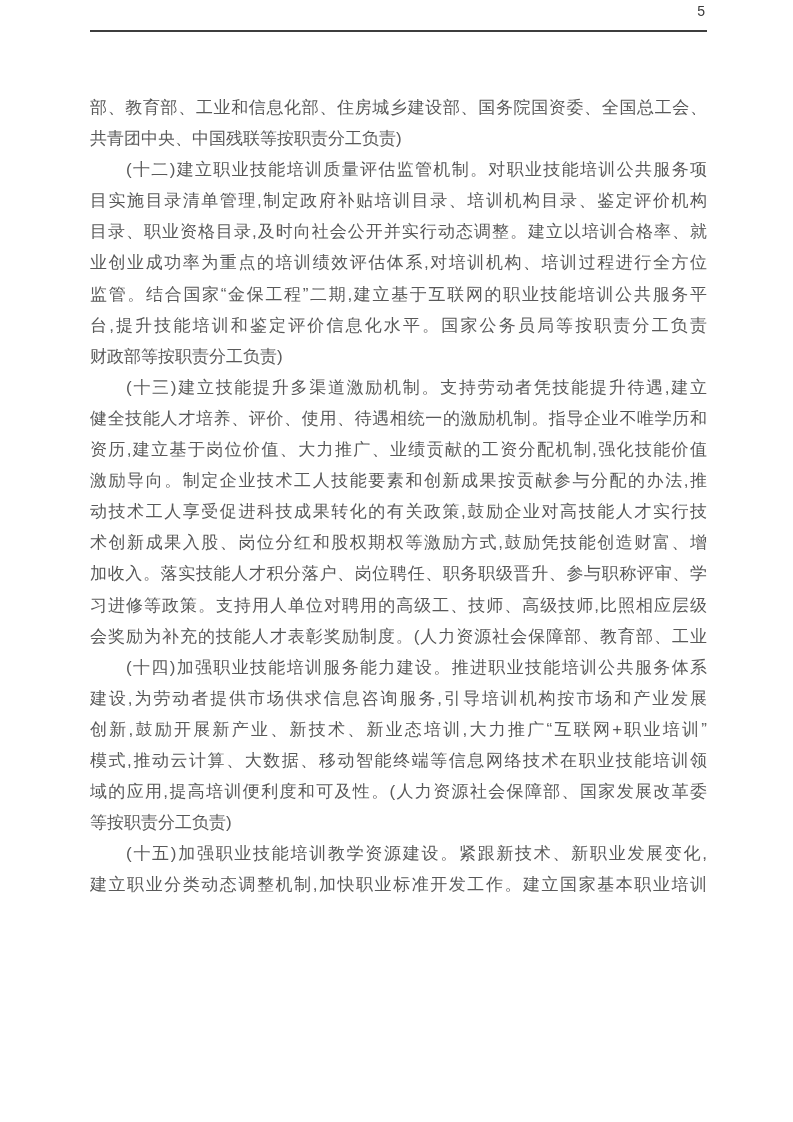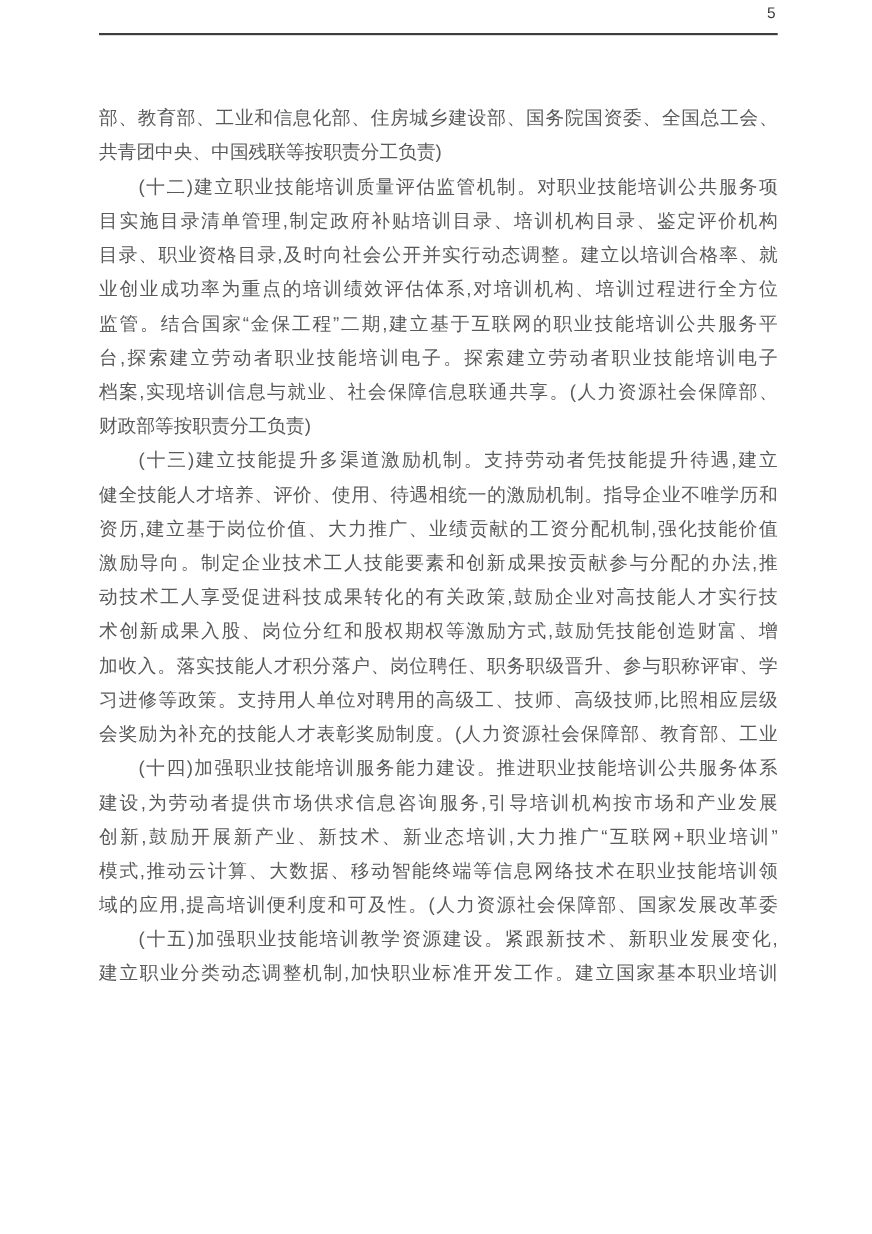--- a/index.html
+++ b/index.html
@@ -64,34 +64,34 @@
     <span class="page-number">5</span>
     <div class="rule"></div>
     <div class="body-text">
       <div class="line fill">部、教育部、工业和信息化部、住房城乡建设部、国务院国资委、全国总工会、</div>
       <div class="line">共青团中央、中国残联等按职责分工负责)</div>
       <div class="line fill indent">(十二)建立职业技能培训质量评估监管机制。对职业技能培训公共服务项</div>
       <div class="line fill">目实施目录清单管理,制定政府补贴培训目录、培训机构目录、鉴定评价机构</div>
       <div class="line fill">目录、职业资格目录,及时向社会公开并实行动态调整。建立以培训合格率、就</div>
       <div class="line fill">业创业成功率为重点的培训绩效评估体系,对培训机构、培训过程进行全方位</div>
       <div class="line fill">监管。结合国家“金保工程”二期,建立基于互联网的职业技能培训公共服务平</div>
-      <div class="line fill">台,探索建立劳动者职业技能培训电子。探索建立劳动者职业技能培训电子</div>
-      <div class="line fill">档案,实现培训信息与就业、社会保障信息联通共享。(人力资源社会保障部、</div>
+      <div class="line fill">台,提升技能培训和鉴定评价信息化水平。国家公务员局等按职责分工负责</div>
       <div class="line">财政部等按职责分工负责)</div>
       <div class="line fill indent">(十三)建立技能提升多渠道激励机制。支持劳动者凭技能提升待遇,建立</div>
       <div class="line fill">健全技能人才培养、评价、使用、待遇相统一的激励机制。指导企业不唯学历和</div>
       <div class="line fill">资历,建立基于岗位价值、大力推广、业绩贡献的工资分配机制,强化技能价值</div>
       <div class="line fill">激励导向。制定企业技术工人技能要素和创新成果按贡献参与分配的办法,推</div>
       <div class="line fill">动技术工人享受促进科技成果转化的有关政策,鼓励企业对高技能人才实行技</div>
       <div class="line fill">术创新成果入股、岗位分红和股权期权等激励方式,鼓励凭技能创造财富、增</div>
       <div class="line fill">加收入。落实技能人才积分落户、岗位聘任、职务职级晋升、参与职称评审、学</div>
       <div class="line fill">习进修等政策。支持用人单位对聘用的高级工、技师、高级技师,比照相应层级</div>
       <div class="line fill">会奖励为补充的技能人才表彰奖励制度。(人力资源社会保障部、教育部、工业</div>
       <div class="line fill indent">(十四)加强职业技能培训服务能力建设。推进职业技能培训公共服务体系</div>
       <div class="line fill">建设,为劳动者提供市场供求信息咨询服务,引导培训机构按市场和产业发展</div>
       <div class="line fill">创新,鼓励开展新产业、新技术、新业态培训,大力推广“互联网+职业培训”</div>
       <div class="line fill">模式,推动云计算、大数据、移动智能终端等信息网络技术在职业技能培训领</div>
       <div class="line fill">域的应用,提高培训便利度和可及性。(人力资源社会保障部、国家发展改革委</div>
+      <div class="line">等按职责分工负责)</div>
       <div class="line fill indent">(十五)加强职业技能培训教学资源建设。紧跟新技术、新职业发展变化,</div>
       <div class="line fill">建立职业分类动态调整机制,加快职业标准开发工作。建立国家基本职业培训</div>
     </div>
   </div>
 </div>
 
 </body></html>

